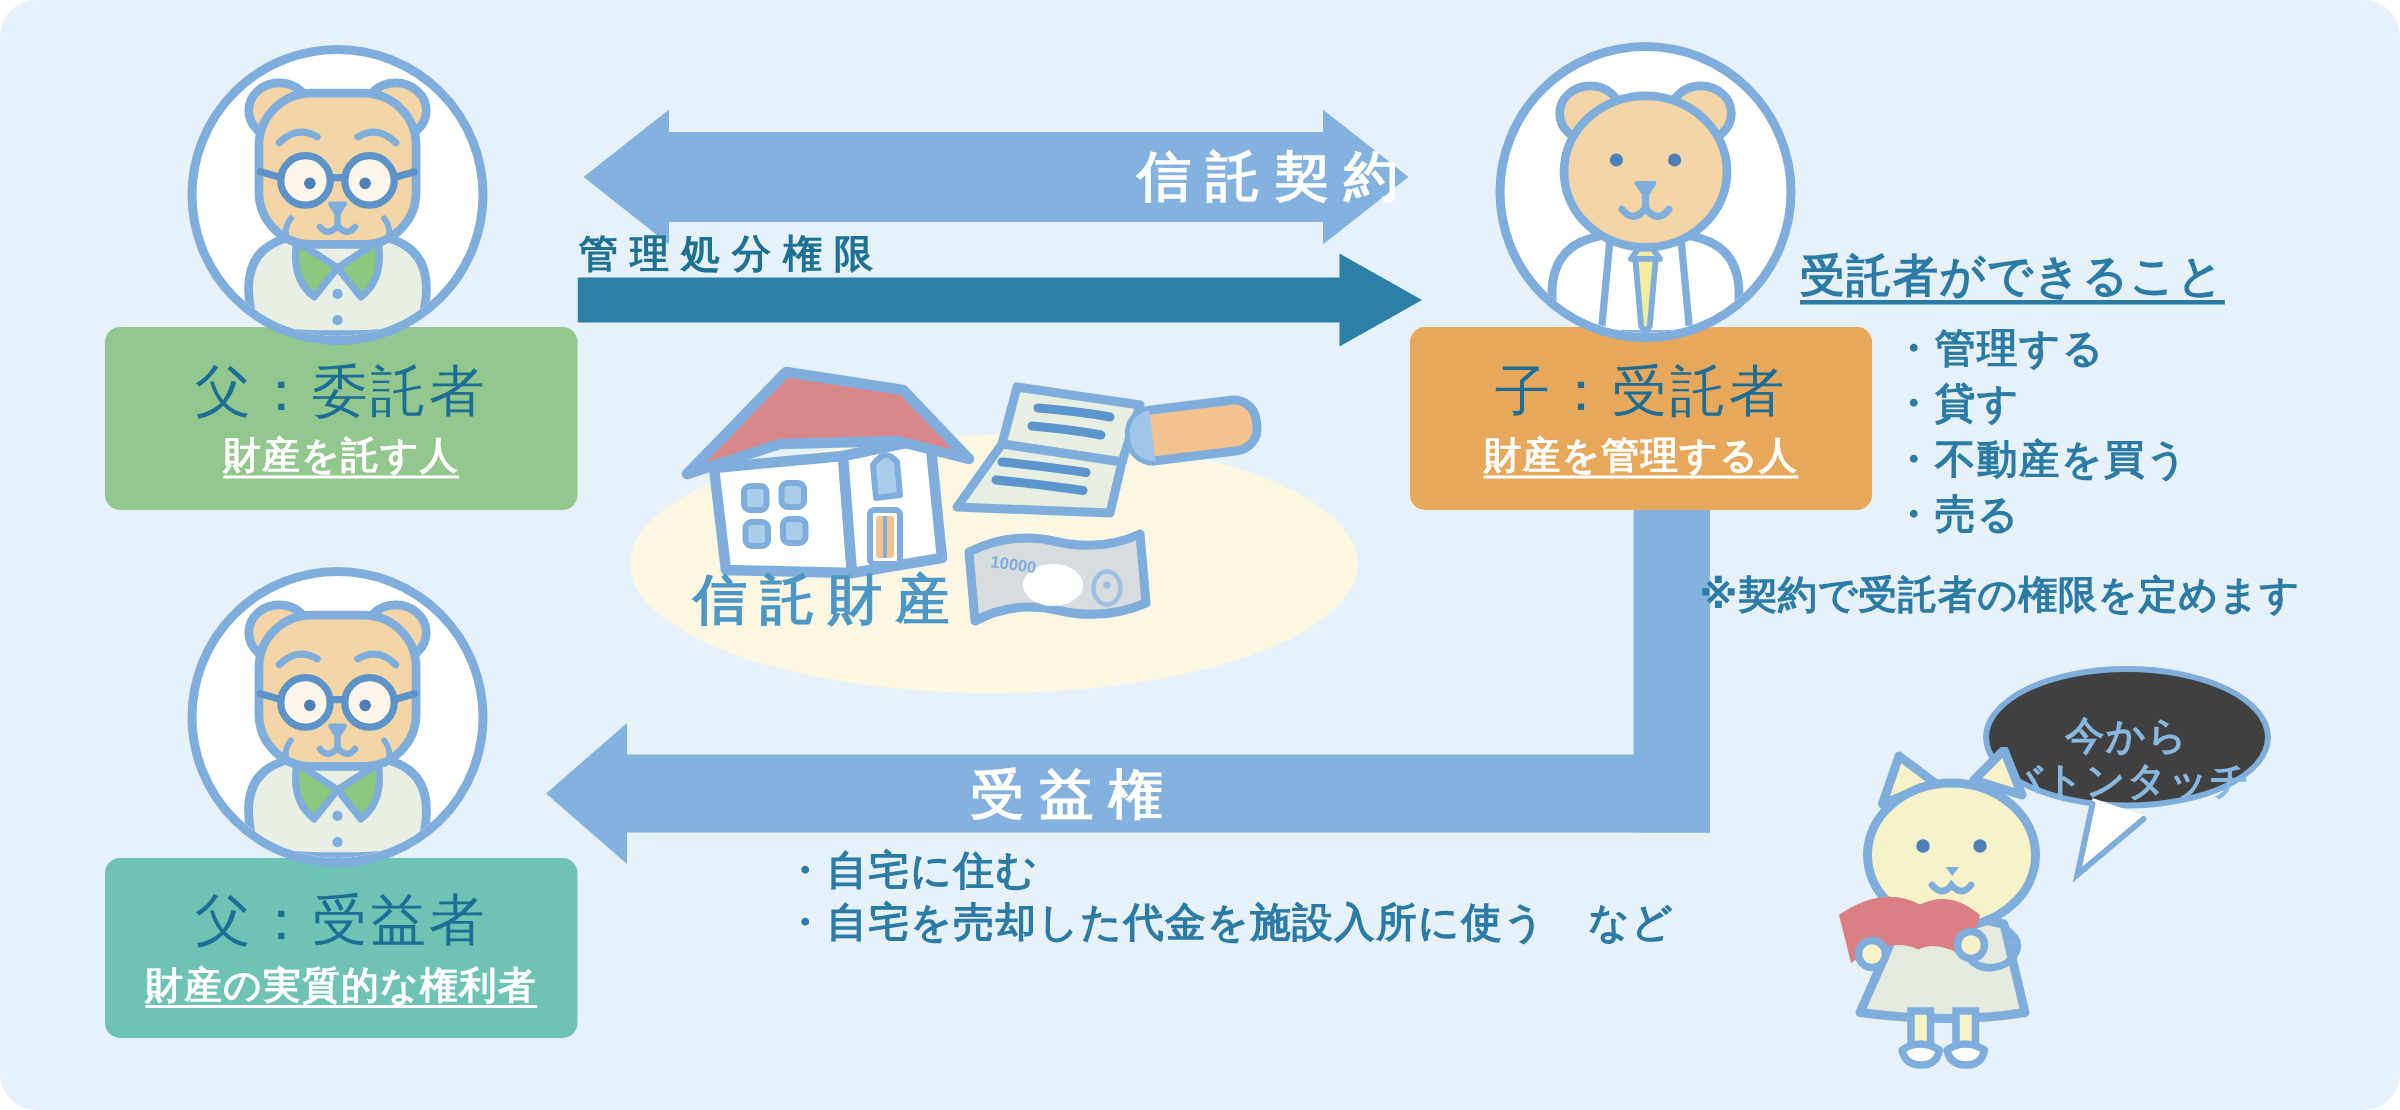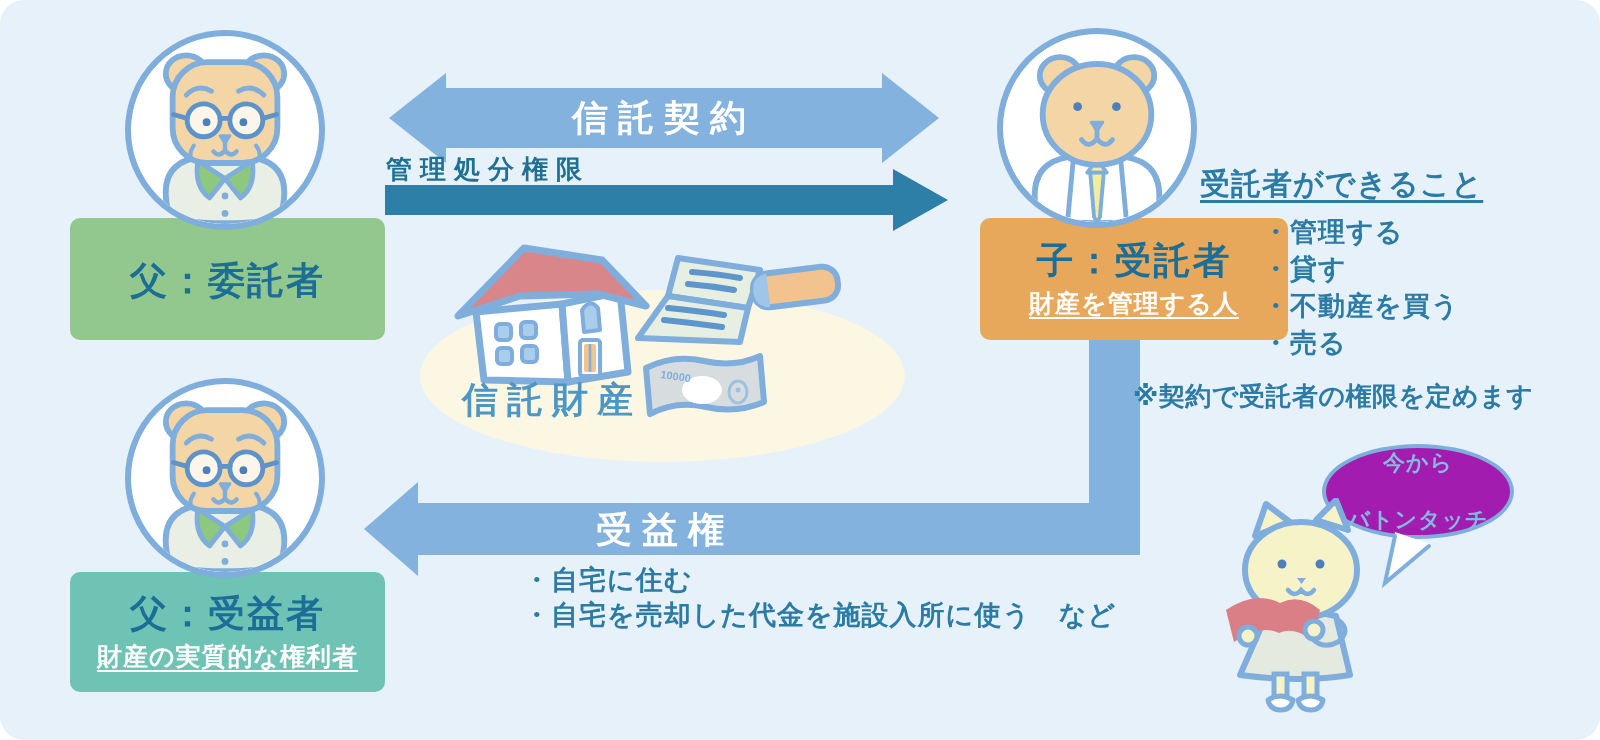--- a/index.html
+++ b/index.html
@@ -19,28 +19,28 @@
   
   .label-box{
     position:absolute;width:315px;height:122px;border-radius:10px;z-index:2;
     display:flex;flex-direction:column;align-items:center;justify-content:center;gap:7px;
     padding-top:4px;
   }
   .box-green{background:var(--box-green);}
   .box-orange{background:var(--box-orange);width:308px;}
   .box-teal{background:var(--box-teal);}
   .box-title{
-    font-size:37px;font-weight:700;color:var(--title-teal);letter-spacing:2px;line-height:1.05;
+    font-size:37px;font-weight:400;color:var(--title-teal);letter-spacing:2px;line-height:1.05;
   }
   .box-sub{
     font-size:25px;font-weight:700;color:#ffffff;letter-spacing:1px;
     text-decoration:underline;text-underline-offset:5px;text-decoration-thickness:2px;
   }
   .arrow-label{
-    position:absolute;z-index:4;color:#ffffff;font-weight:800;text-align:center;
+    position:absolute;z-index:4;color:#ffffff;font-weight:800;text-align:right;
   }
   .lbl-trust{left:386px;top:96px;width:556px;font-size:36px;letter-spacing:10px;line-height:44px;}
   .lbl-authority{
     position:absolute;left:386px;top:152px;width:556px;text-align:left;z-index:4;
     color:var(--teal-dark);font-weight:800;font-size:26px;letter-spacing:8px;
   }
   .lbl-benefit{left:545px;top:508px;width:240px;font-size:36px;letter-spacing:10px;line-height:44px;}
   
   .side-heading{
     position:absolute;left:1200px;top:164px;z-index:4;
@@ -64,23 +64,23 @@
     position:absolute;left:420px;top:290px;width:485px;height:172px;border-radius:50%;
     background:var(--cream);z-index:1;
   }
   .asset-label{
     position:absolute;left:462px;top:376px;z-index:3;
     color:var(--asset-blue);font-size:36px;font-weight:800;letter-spacing:9px;
   }
   
   .bubble{
     position:absolute;left:1322px;top:444px;width:192px;height:95px;border-radius:50%;
-    background:#a21caf;border:4px solid var(--outline-blue);z-index:3;
-    display:flex;flex-direction:column;align-items:center;justify-content:space-between;
-    color:var(--bubble-text);font-size:22px;font-weight:700;line-height:30px;letter-spacing:1px;
+    background:#404040;border:4px solid var(--outline-blue);z-index:3;
+    display:flex;flex-direction:column;align-items:center;justify-content:flex-end;
+    color:var(--bubble-text);font-size:26px;font-weight:700;line-height:30px;letter-spacing:1px;
   }
   svg{display:block;}
 </style>
 </head>
 <body>
 
 <div class="canvas">
 
   <div class="asset-ellipse"></div>
 
@@ -122,39 +122,40 @@
       <circle cx="81" cy="92" r="4" fill="#4D80B8"></circle>
       <circle cx="119" cy="92" r="4" fill="#4D80B8"></circle>
       <path d="M95,106 h10 l-5,8 Z" fill="var(--outline-blue)" stroke="var(--outline-blue)" stroke-width="3" stroke-linejoin="round"></path>
       <path d="M100,113 v7 M88,122 q6,7 12,-1 q6,8 12,1" fill="none" stroke="var(--outline-blue)" stroke-width="4.5" stroke-linecap="round"></path>
       <path d="M68,116 q-6,8 -2,15" fill="none" stroke="var(--outline-blue)" stroke-width="4" stroke-linecap="round"></path>
       <path d="M132,116 q6,8 2,15" fill="none" stroke="var(--outline-blue)" stroke-width="4" stroke-linecap="round"></path>
     </svg>
   </div>
   <div class="label-box box-green" style="left:70px;top:218px;">
     <div class="box-title">父：委託者</div>
+    <div class="box-sub">財産を託す人</div>
   </div>
 
   <div class="avatar" style="left:997px;top:28px;">
     <svg width="194" height="194" viewBox="0 0 200 200">
       <ellipse cx="62" cy="46" rx="21" ry="19" fill="var(--fur)" stroke="var(--outline-blue)" stroke-width="6"></ellipse>
       <ellipse cx="138" cy="46" rx="21" ry="19" fill="var(--fur)" stroke="var(--outline-blue)" stroke-width="6"></ellipse>
       <path d="M100,198 q-56,0 -62,-8 q-10,-48 24,-58 l38,-10 l38,10 q34,10 24,58 q-6,8 -62,8 Z" fill="#ffffff" stroke="var(--outline-blue)" stroke-width="6"></path>
       <path d="M100,132 l-10,14 h20 Z" fill="var(--tie-yellow)" stroke="var(--outline-blue)" stroke-width="4" stroke-linejoin="round"></path>
       <path d="M93,146 l4,46 q3,6 6,0 l4,-46 Z" fill="var(--tie-yellow)" stroke="var(--outline-blue)" stroke-width="4" stroke-linejoin="round"></path>
       <line x1="76" y1="128" x2="70" y2="192" stroke="var(--outline-blue)" stroke-width="5"></line>
       <line x1="124" y1="128" x2="130" y2="192" stroke="var(--outline-blue)" stroke-width="5"></line>
       <ellipse cx="100" cy="86" rx="56" ry="52" fill="var(--fur)" stroke="var(--outline-blue)" stroke-width="6"></ellipse>
       <circle cx="80" cy="78" r="4.5" fill="#4D80B8"></circle>
       <circle cx="120" cy="78" r="4.5" fill="#4D80B8"></circle>
       <path d="M94,94 h12 l-6,9 Z" fill="var(--outline-blue)" stroke="var(--outline-blue)" stroke-width="3" stroke-linejoin="round"></path>
       <path d="M100,102 v8 M84,112 q8,10 16,-1 q8,11 16,1" fill="none" stroke="var(--outline-blue)" stroke-width="5" stroke-linecap="round"></path>
     </svg>
   </div>
-  <div class="label-box box-orange" style="left:980px;top:218px;">
+  <div class="label-box box-orange" style="left:940px;top:218px;">
     <div class="box-title">子：受託者</div>
     <div class="box-sub">財産を管理する人</div>
   </div>
 
   <div class="avatar" style="left:125px;top:378px;">
     <svg width="194" height="194" viewBox="0 0 200 200">
       <ellipse cx="60" cy="42" rx="21" ry="19" fill="var(--fur)" stroke="var(--outline-blue)" stroke-width="6"></ellipse>
       <ellipse cx="140" cy="42" rx="21" ry="19" fill="var(--fur)" stroke="var(--outline-blue)" stroke-width="6"></ellipse>
       <path d="M100,196 q-52,0 -58,-10 q-12,-46 22,-56 l36,-8 l36,8 q34,10 22,56 q-6,10 -58,10 Z" fill="var(--shirt)" stroke="var(--outline-blue)" stroke-width="6"></path>
       <path d="M72,132 l28,18 l-16,20 q-16,-12 -12,-38 Z" fill="var(--collar-green)" stroke="var(--outline-blue)" stroke-width="5" stroke-linejoin="round"></path>

